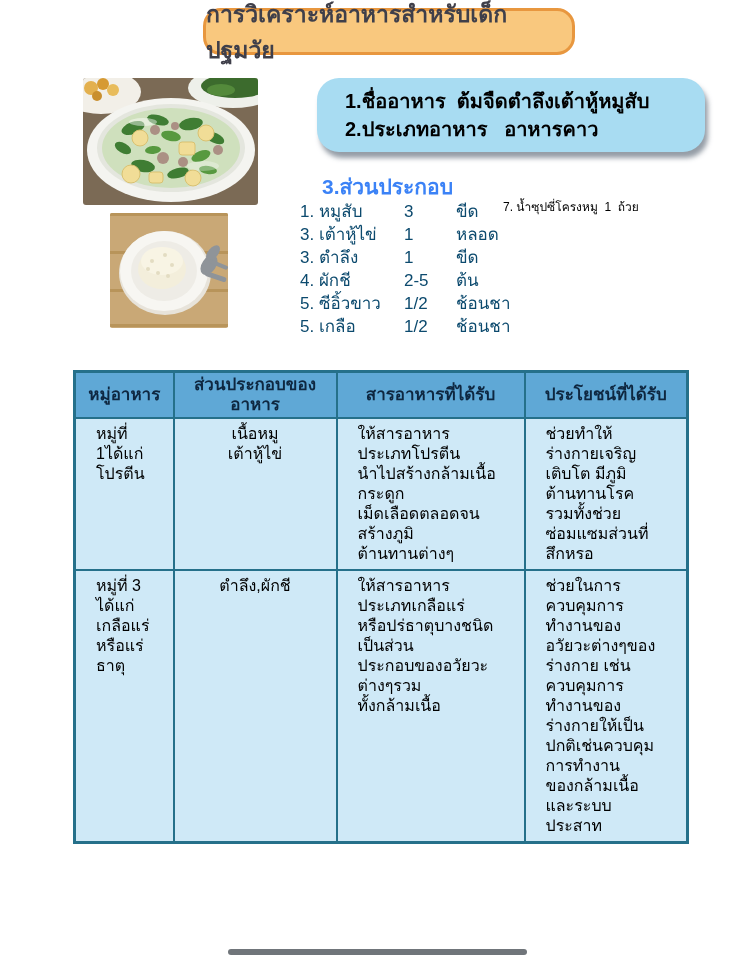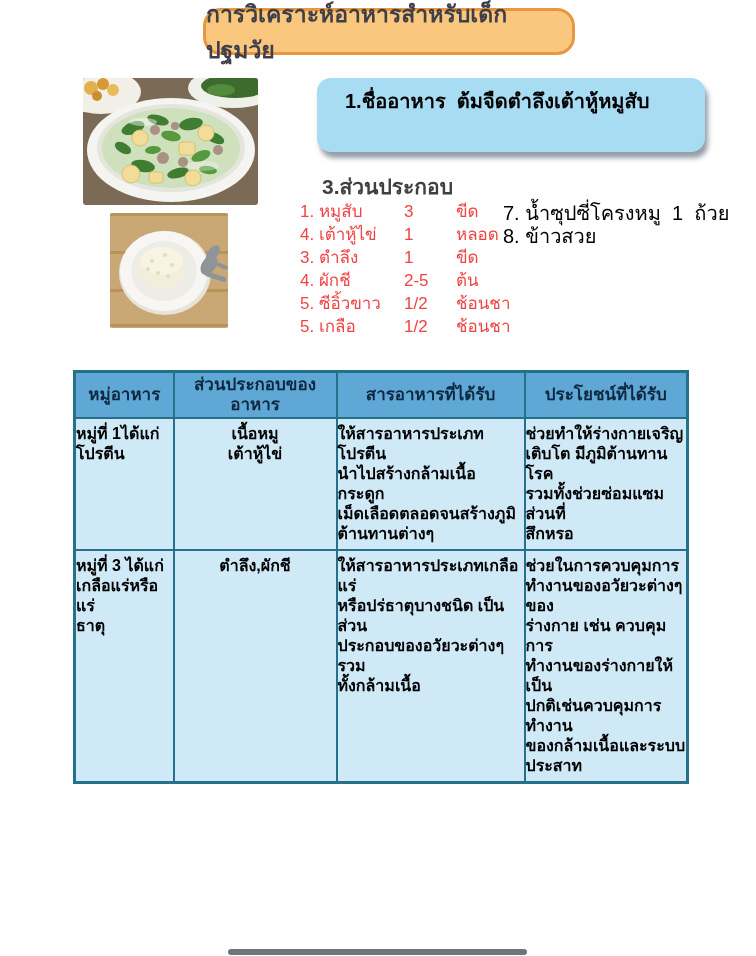--- a/index.html
+++ b/index.html
@@ -14,44 +14,44 @@
     font-size:23px;font-weight:bold;color:#3F3F4A;box-sizing:border-box;
   }
 
   
   .soup-photo{position:absolute;left:83px;top:78px;width:175px;height:127px;border-radius:3px;overflow:hidden;}
   .rice-photo{position:absolute;left:110px;top:213px;width:118px;height:115px;border-radius:2px;overflow:hidden;}
 
   
   .info-box{
     position:absolute;left:317px;top:78px;width:388px;height:74px;
-    background:#A8DCF2;border-radius:14px;
+    background:#A8DCF2;border-radius:22px;
     box-shadow:3px 6px 5px rgba(130,140,150,0.85);
     padding:9px 10px 0 28px;box-sizing:border-box;
     font-size:20px;font-weight:bold;color:#000;
   }
   .info-box .line{white-space:pre;line-height:28px;}
 
   
-  .ing-heading{position:absolute;left:322px;top:170px;font-size:21px;font-weight:bold;color:#404040;}
-  .ing-left{position:absolute;left:300px;top:197px;font-size:17px;color:#ef4444;}
+  .ing-heading{position:absolute;left:322px;top:170px;font-size:21px;font-weight:bold;color:#3b82f6;}
+  .ing-left{position:absolute;left:300px;top:197px;font-size:17px;color:#0c4a6e;}
   .ing-row{display:grid;grid-template-columns:104px 52px 80px;height:23px;align-items:baseline;}
   .ing-row span{white-space:pre;}
-  .ing-right{position:absolute;left:503px;top:197px;font-size:20px;color:#000;}
+  .ing-right{position:absolute;left:503px;top:197px;font-size:12px;color:#000;}
   .ing-right .xline{height:23px;white-space:pre;}
 
   
   .nutri-table{
     position:absolute;left:73px;top:370px;width:613px;
     border-collapse:collapse;table-layout:fixed;
     font-size:16px;line-height:20px;
   }
   .nutri-table th,.nutri-table td{
     border:2px solid #25708A;box-sizing:border-box;
-    padding:5px 0;vertical-align:top;font-weight:bold;
+    padding:5px 20px;vertical-align:top;
   }
   .nutri-table{border:3px solid #25708A;}
   .nutri-table th{
     background:#5FA8D6;color:#0E2740;font-size:17px;font-weight:bold;
     text-align:center;height:35px;vertical-align:middle;padding:2px 4px;
   }
   .nutri-table td{background:#CFE9F7;}
   .cell-multiline{white-space:pre-line;}
   .td-center{text-align:center;}
 
@@ -140,32 +140,33 @@
         <circle cx="55" cy="42" r="2"></circle>
       <circle cx="62" cy="52" r="2"></circle>
         <circle cx="48" cy="60" r="2"></circle>
       <circle cx="58" cy="63" r="2"></circle>
         <circle cx="38" cy="56" r="2"></circle>
     </g>
   </svg>
 
   <div class="info-box">
     <div class="line">1.ชื่ออาหาร  ต้มจืดตำลึงเต้าหู้หมูสับ</div>
+    <div class="line">2.ประเภทอาหาร   อาหารคาว</div>
   </div>
 
   <div class="ing-heading">3.ส่วนประกอบ</div>
 
   <div class="ing-left">
     <div class="ing-row">
       <span>1. หมูสับ</span>
       <span>3</span>
       <span>ขีด</span>
     </div>
     <div class="ing-row">
-      <span>4. เต้าหู้ไข่</span>
+      <span>3. เต้าหู้ไข่</span>
       <span>1</span>
       <span>หลอด</span>
     </div>
     <div class="ing-row">
       <span>3. ตำลึง</span>
       <span>1</span>
       <span>ขีด</span>
     </div>
     <div class="ing-row">
       <span>4. ผักชี</span>
@@ -179,21 +180,20 @@
     </div>
     <div class="ing-row">
       <span>5. เกลือ</span>
       <span>1/2</span>
       <span>ช้อนชา</span>
     </div>
   </div>
 
   <div class="ing-right">
     <div class="xline">7. น้ำซุปซี่โครงหมู  1  ถ้วย</div>
-    <div class="xline">8. ข้าวสวย</div>
   </div>
 
   <table class="nutri-table">
     <colgroup>
       <col style="width:99px">
         <col style="width:163px">
         <col style="width:188px">
         <col style="width:163px">
     </colgroup>
     <thead>

